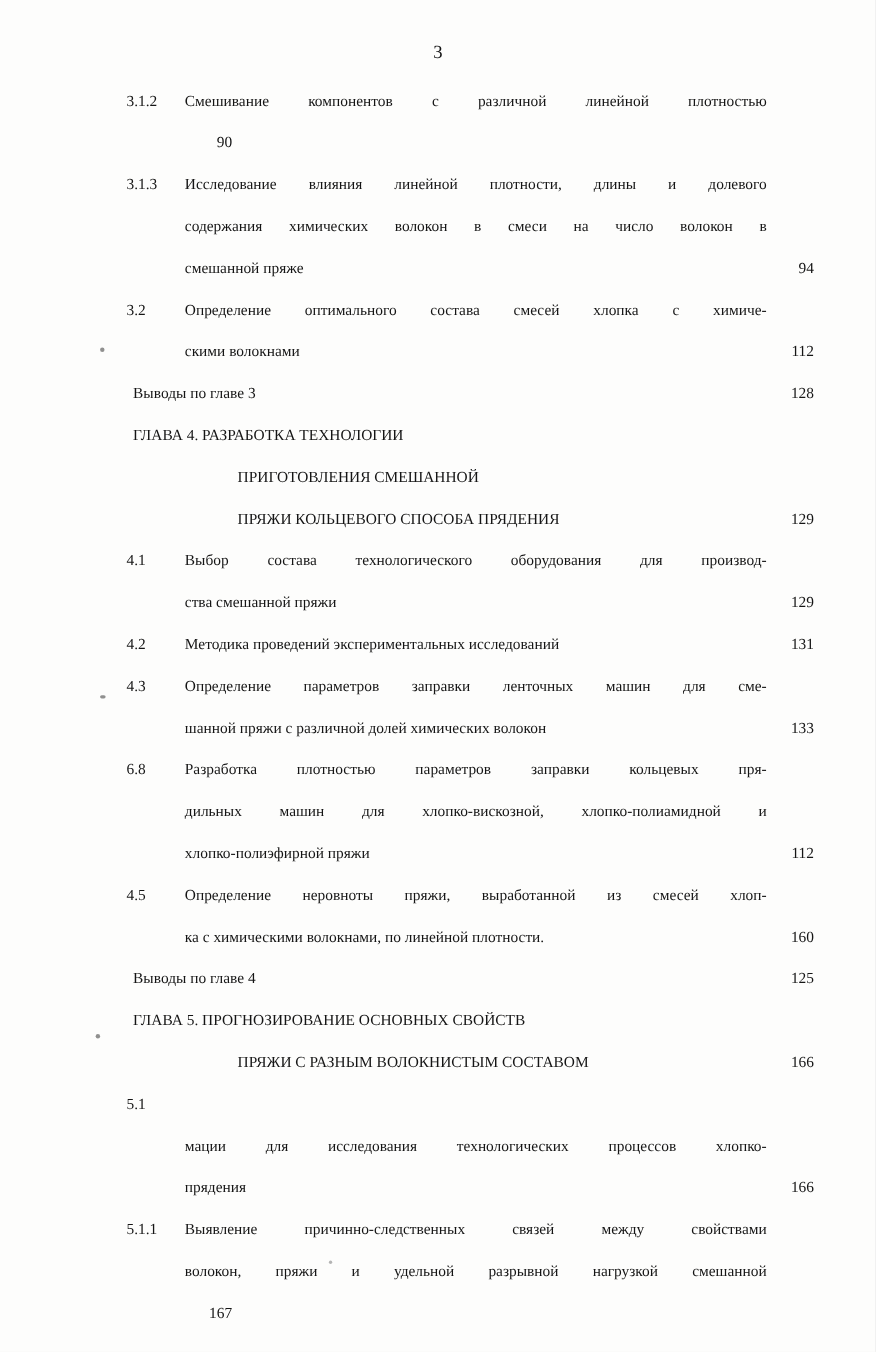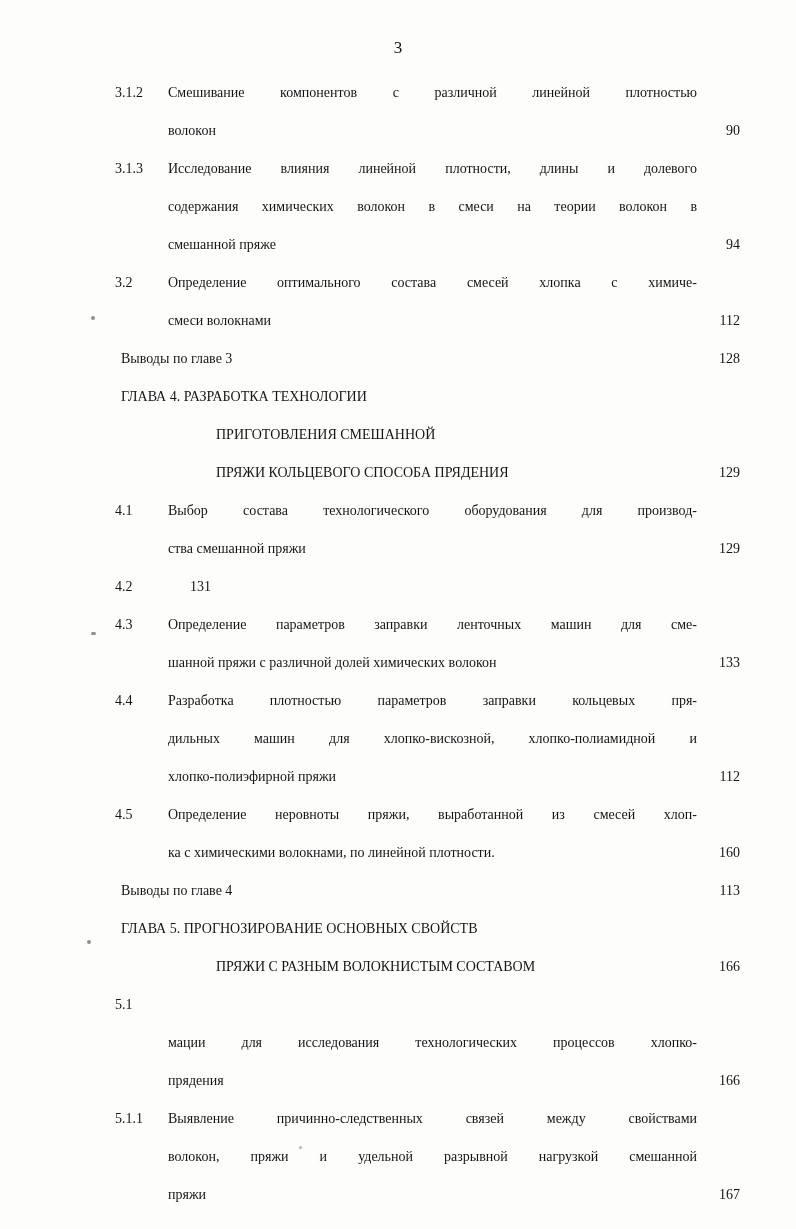--- a/index.html
+++ b/index.html
@@ -73,51 +73,50 @@
 
   <div class="toc" id="toc">
   <div class="row indent-entry">
     <span class="label">3.1.2</span>
     <span class="text justify">Смешивание компонентов с различной линейной плотностью</span>
     <span class="pagenum"></span>
   </div>
 
   <div class="row indent-cont">
     <span class="label"></span>
-    <span class="text">волокон</span>
     <span class="pagenum">90</span>
   </div>
 
   <div class="row indent-entry">
     <span class="label">3.1.3</span>
     <span class="text justify">Исследование влияния линейной плотности, длины и долевого</span>
     <span class="pagenum"></span>
   </div>
 
   <div class="row indent-cont">
     <span class="label"></span>
-    <span class="text justify">содержания химических волокон в смеси на теории волокон в</span>
+    <span class="text justify">содержания химических волокон в смеси на число волокон в</span>
     <span class="pagenum"></span>
   </div>
 
   <div class="row indent-cont">
     <span class="label"></span>
     <span class="text">смешанной пряже</span>
     <span class="pagenum">94</span>
   </div>
 
   <div class="row indent-entry">
     <span class="label">3.2</span>
     <span class="text justify">Определение оптимального состава смесей хлопка с химиче-</span>
     <span class="pagenum"></span>
   </div>
 
   <div class="row indent-cont">
     <span class="label"></span>
-    <span class="text">смеси волокнами</span>
+    <span class="text">скими волокнами</span>
     <span class="pagenum">112</span>
   </div>
 
   <div class="row indent-flush">
     <span class="label"></span>
     <span class="text">Выводы по главе 3</span>
     <span class="pagenum">128</span>
   </div>
 
   <div class="row indent-flush">
@@ -145,37 +144,38 @@
   </div>
 
   <div class="row indent-cont">
     <span class="label"></span>
     <span class="text">ства смешанной пряжи</span>
     <span class="pagenum">129</span>
   </div>
 
   <div class="row indent-entry">
     <span class="label">4.2</span>
+    <span class="text">Методика проведений экспериментальных исследований</span>
     <span class="pagenum">131</span>
   </div>
 
   <div class="row indent-entry">
     <span class="label">4.3</span>
     <span class="text justify">Определение параметров заправки ленточных машин для сме-</span>
     <span class="pagenum"></span>
   </div>
 
   <div class="row indent-cont">
     <span class="label"></span>
     <span class="text">шанной пряжи с различной долей химических волокон</span>
     <span class="pagenum">133</span>
   </div>
 
   <div class="row indent-entry">
-    <span class="label">4.4</span>
+    <span class="label">6.8</span>
     <span class="text justify">Разработка плотностью параметров заправки кольцевых пря-</span>
     <span class="pagenum"></span>
   </div>
 
   <div class="row indent-cont">
     <span class="label"></span>
     <span class="text justify">дильных машин для хлопко-вискозной, хлопко-полиамидной и</span>
     <span class="pagenum"></span>
   </div>
 
@@ -193,21 +193,21 @@
 
   <div class="row indent-cont">
     <span class="label"></span>
     <span class="text">ка с химическими волокнами, по линейной плотности.</span>
     <span class="pagenum">160</span>
   </div>
 
   <div class="row indent-flush">
     <span class="label"></span>
     <span class="text">Выводы по главе 4</span>
-    <span class="pagenum">113</span>
+    <span class="pagenum">125</span>
   </div>
 
   <div class="row indent-flush">
     <span class="label"></span>
     <span class="text">ГЛАВА 5. ПРОГНОЗИРОВАНИЕ ОСНОВНЫХ СВОЙСТВ</span>
     <span class="pagenum"></span>
   </div>
 
   <div class="row indent-chapter-cont">
     <span class="label"></span>
@@ -239,21 +239,20 @@
   </div>
 
   <div class="row indent-cont">
     <span class="label"></span>
     <span class="text justify">волокон, пряжи и удельной разрывной нагрузкой смешанной</span>
     <span class="pagenum"></span>
   </div>
 
   <div class="row indent-cont">
     <span class="label"></span>
-    <span class="text">пряжи</span>
     <span class="pagenum">167</span>
   </div>
 </div>
 
   <span class="artifact-dot dot-1"></span>
   <span class="artifact-dot dot-2"></span>
   <span class="artifact-dot dot-3"></span>
   <span class="artifact-dot dot-4"></span>
 </div>
 

